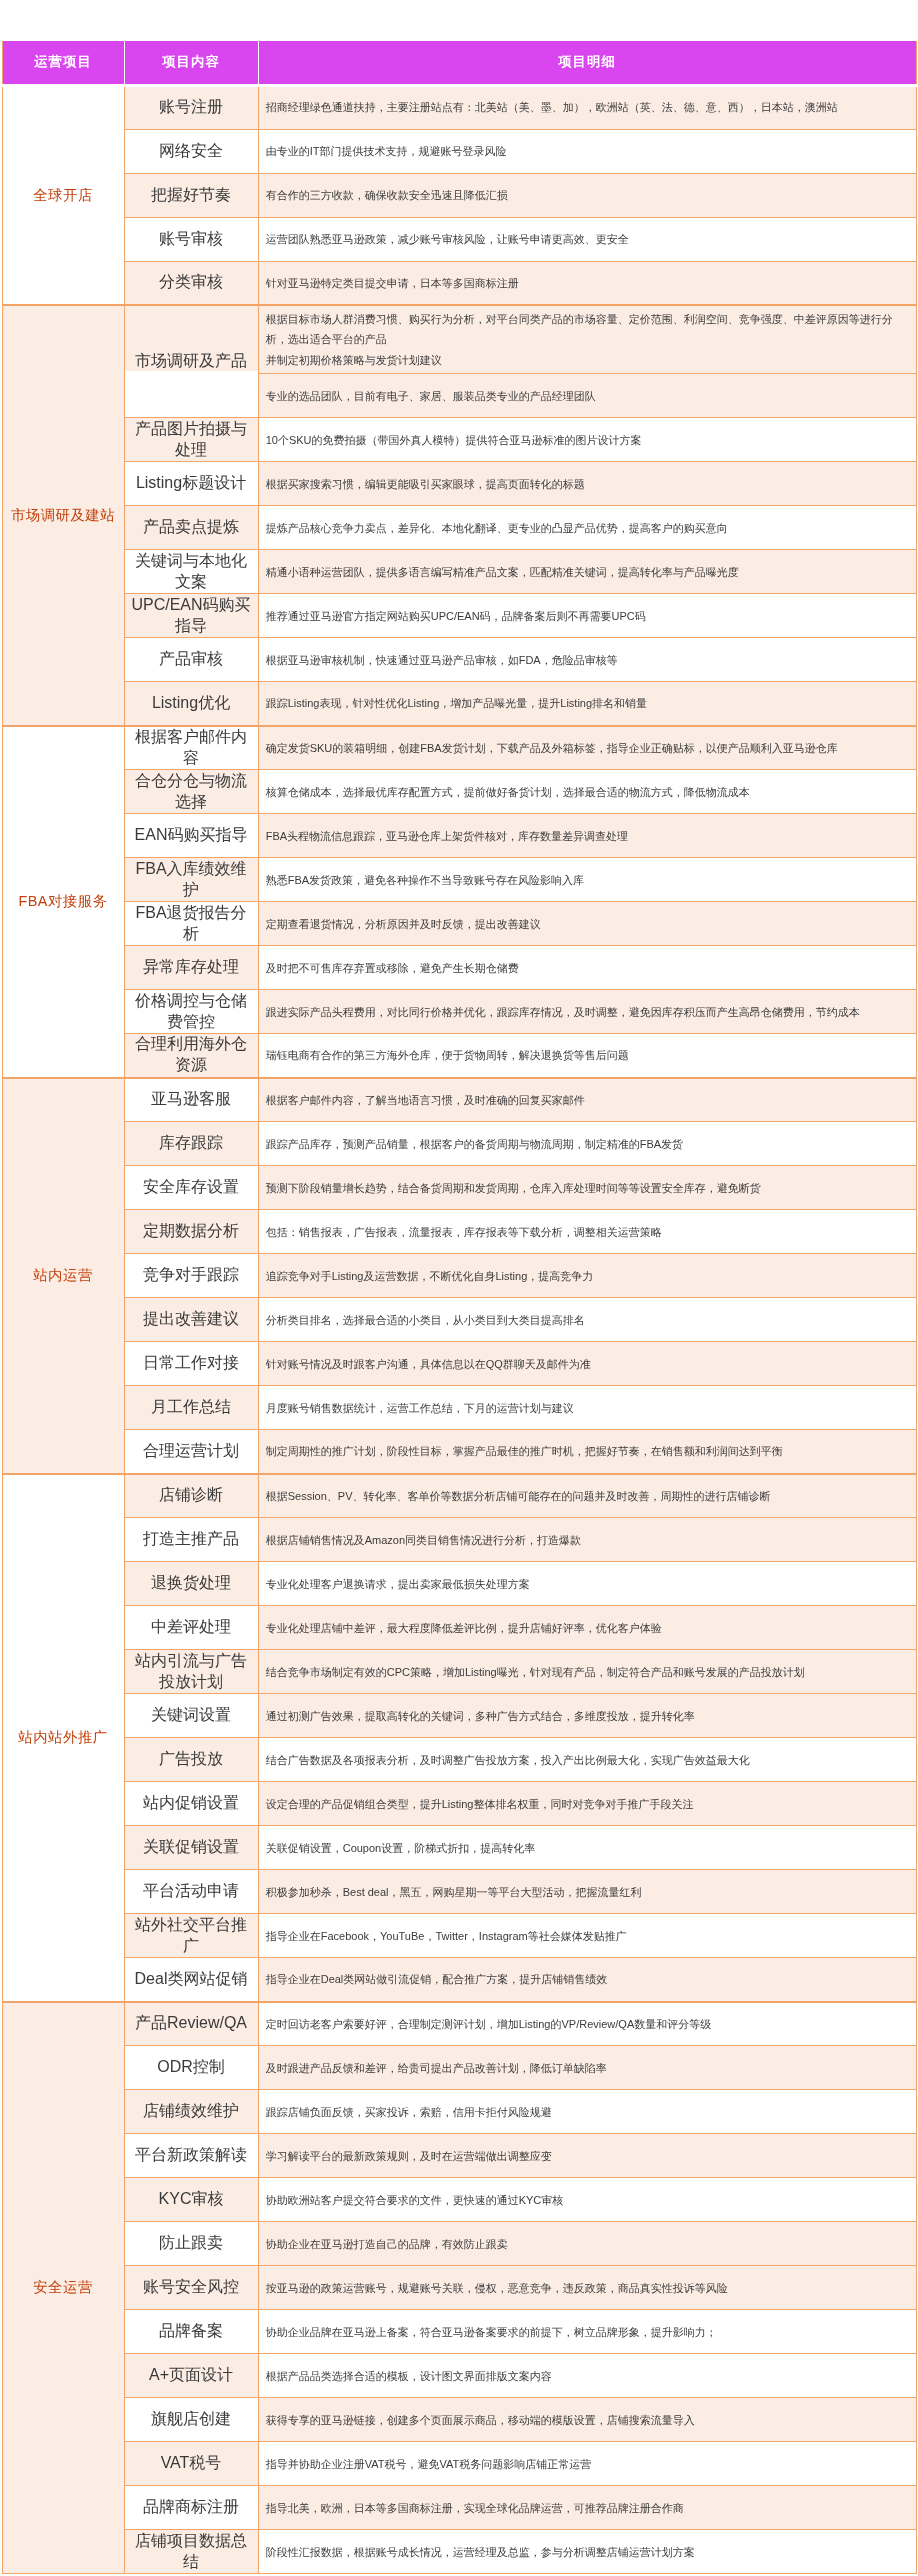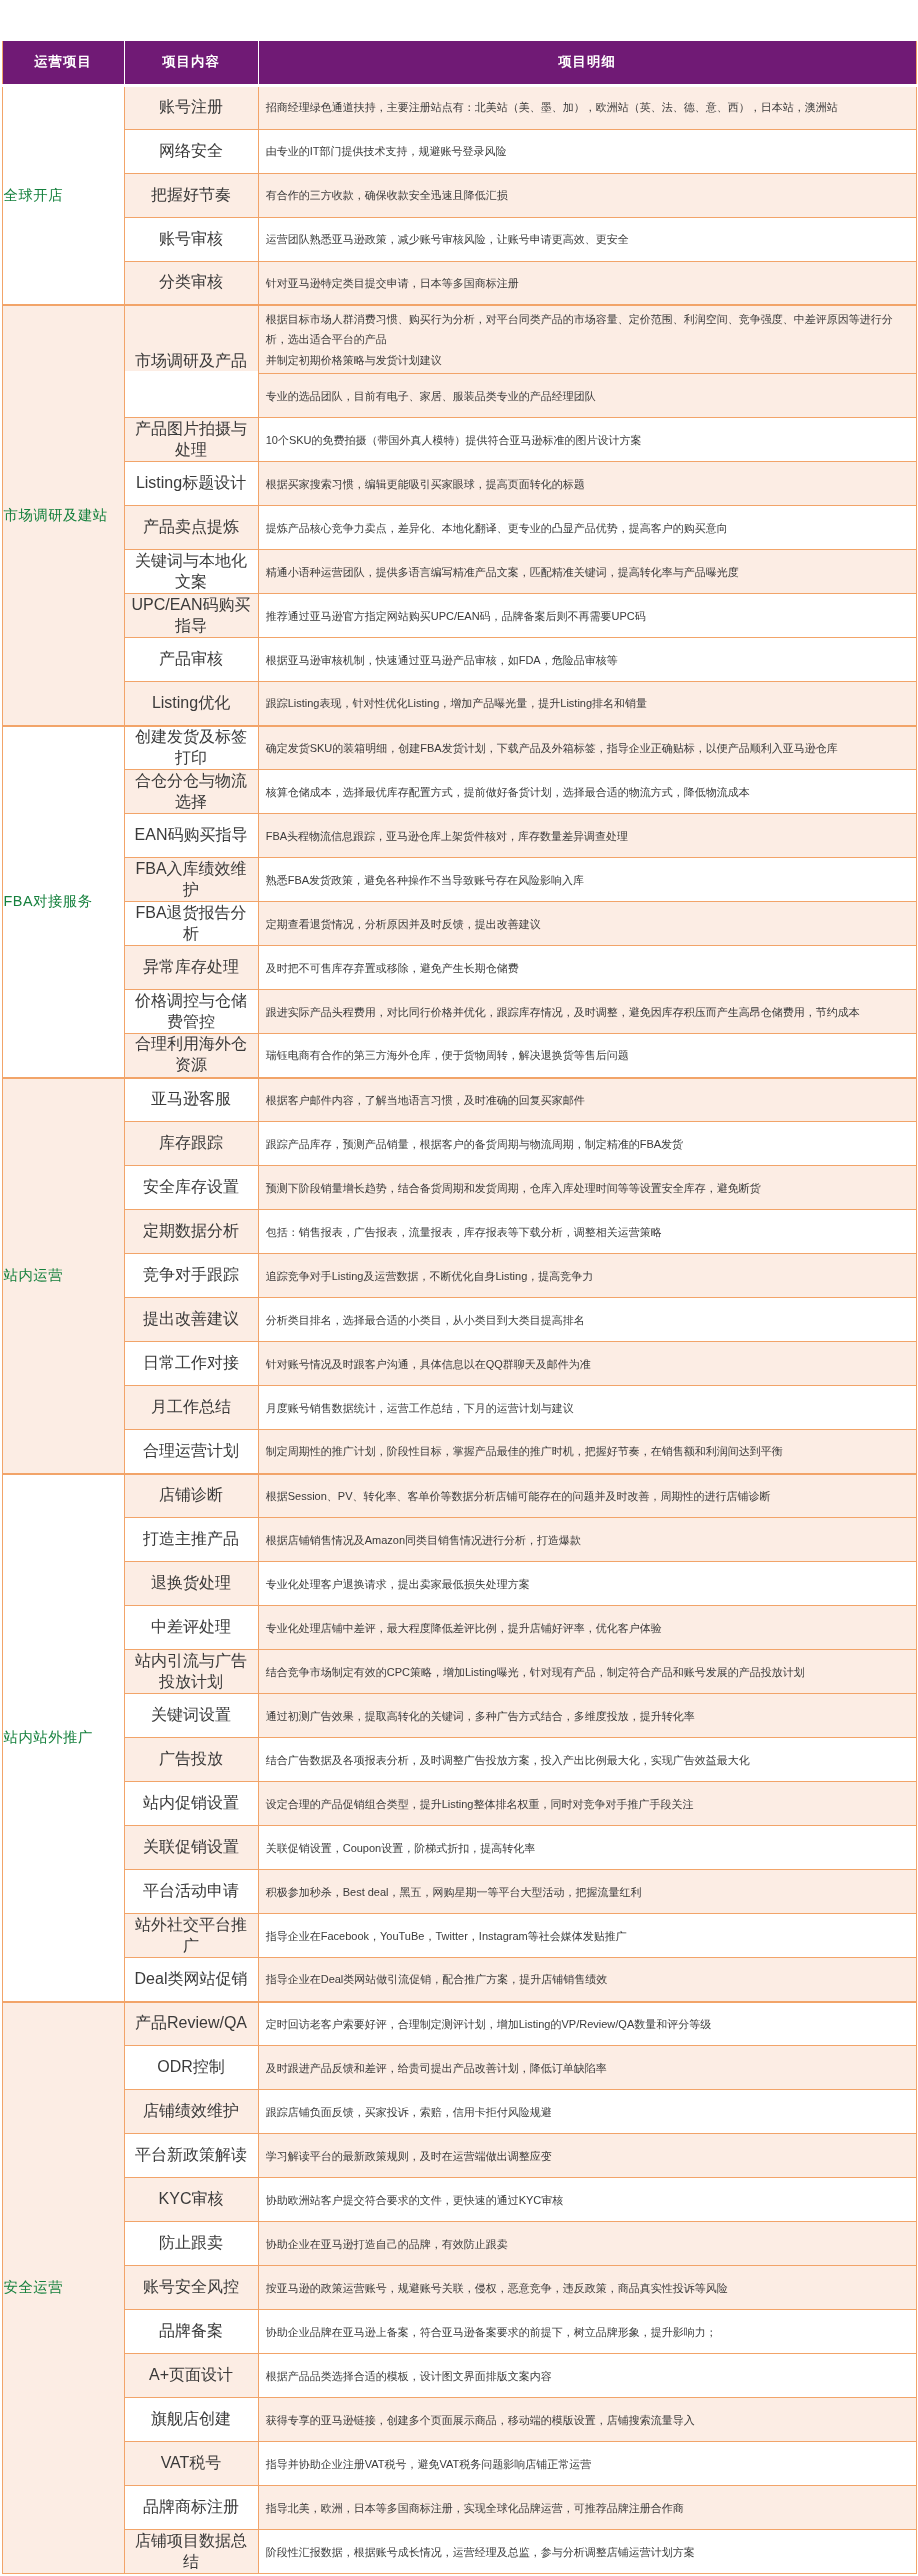--- a/index.html
+++ b/index.html
@@ -4,33 +4,33 @@
 <style>
   html,body{margin:0;padding:0;background:#ffffff;}
   body{width:918px;min-height:2621px;font-family:"Liberation Sans","DejaVu Sans",sans-serif;color:#3e3e3e;}
   .table-wrap{padding:41px 1.5px 0 1.5px;}
   table{border-collapse:collapse;width:915px;table-layout:fixed;
         border-left:1.5px solid #F2A469;border-right:1.5px solid #F2A469;border-bottom:1.5px solid #F2A469;}
   col.c1{width:122px;}
   col.c2{width:134px;}
   col.c3{width:658px;}
   thead tr{height:44px;}
-  th{background:#701a75;color:#ffffff;font-size:13.4px;font-weight:bold;text-align:center;
+  th{background:#d946ef;color:#ffffff;font-size:13.4px;font-weight:bold;text-align:center;
      border:none;border-bottom:3.1px solid #ffffff;letter-spacing:1px;}
   th + th{border-left:1px solid #ffffff;margin-left:32px;}
   tbody tr{height:44px;}
   tbody tr.row-tall{height:63px;}
   td{border:1px solid #F2A469;vertical-align:middle;}
   tbody tr:first-child td{border-top:none;}
   tr.section-start td{border-top-width:2.1px;}
   tbody tr:nth-child(1).section-start td{border-top:none;}
   .shade-pink{background:#FCEDE4;}
   .shade-white{background:#ffffff;}
   .shade-split{background:linear-gradient(to bottom,#FCEDE4 0 59%,#ffffff 59% 100%);}
-  .section-cell{text-align:left;font-size:14.4px;color:#15803d;letter-spacing:0.5px;}
+  .section-cell{text-align:center;font-size:14.4px;color:#c2410c;letter-spacing:0.5px;}
   .label-cell{text-align:center;font-size:16px;color:#3a3a3a;padding:0 4.1px;}
   .detail-cell{text-align:left;font-size:11px;color:#3a3a3a;padding:3.1px 12.4px 3.1px 7.2px;
                white-space:pre-line;line-height:1.85;}
 </style>
 </head>
 <body>
 
 <div class="table-wrap">
   <table>
     <colgroup>
@@ -99,21 +99,21 @@
         <tr>
           <td class="label-cell shade-white">产品审核</td>
           <td class="detail-cell shade-white">根据亚马逊审核机制，快速通过亚马逊产品审核，如FDA，危险品审核等</td>
         </tr>
         <tr>
           <td class="label-cell shade-pink">Listing优化</td>
           <td class="detail-cell shade-pink">跟踪Listing表现，针对性优化Listing，增加产品曝光量，提升Listing排名和销量</td>
         </tr>
         <tr class="section-start">
           <td rowspan="8" class="section-cell shade-white">FBA对接服务</td>
-          <td class="label-cell shade-white">创建发货及标签打印</td>
+          <td class="label-cell shade-white">根据客户邮件内容</td>
           <td class="detail-cell shade-pink">确定发货SKU的装箱明细，创建FBA发货计划，下载产品及外箱标签，指导企业正确贴标，以便产品顺利入亚马逊仓库</td>
         </tr>
         <tr>
           <td class="label-cell shade-pink">合仓分仓与物流选择</td>
           <td class="detail-cell shade-white">核算仓储成本，选择最优库存配置方式，提前做好备货计划，选择最合适的物流方式，降低物流成本</td>
         </tr>
         <tr>
           <td class="label-cell shade-white">EAN码购买指导</td>
           <td class="detail-cell shade-pink">FBA头程物流信息跟踪，亚马逊仓库上架货件核对，库存数量差异调查处理</td>
         </tr>

